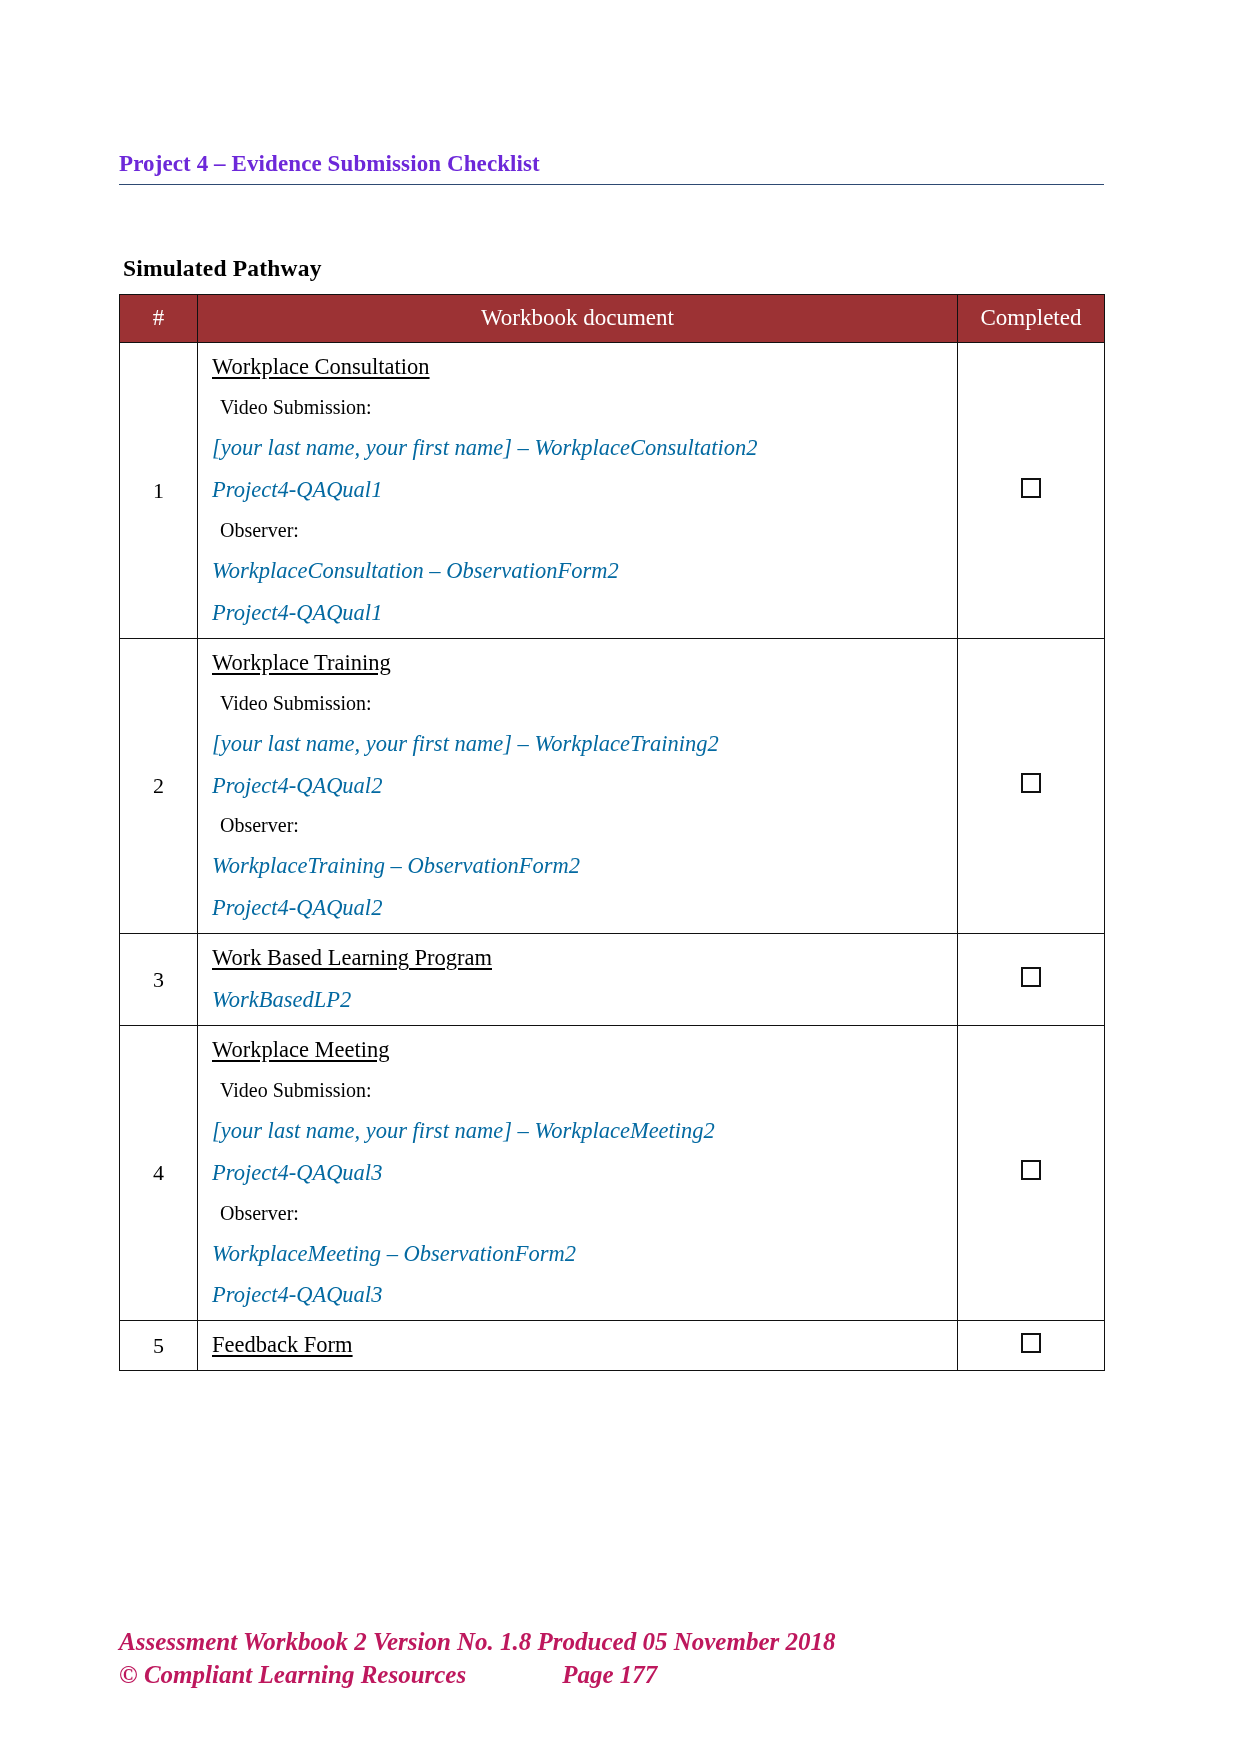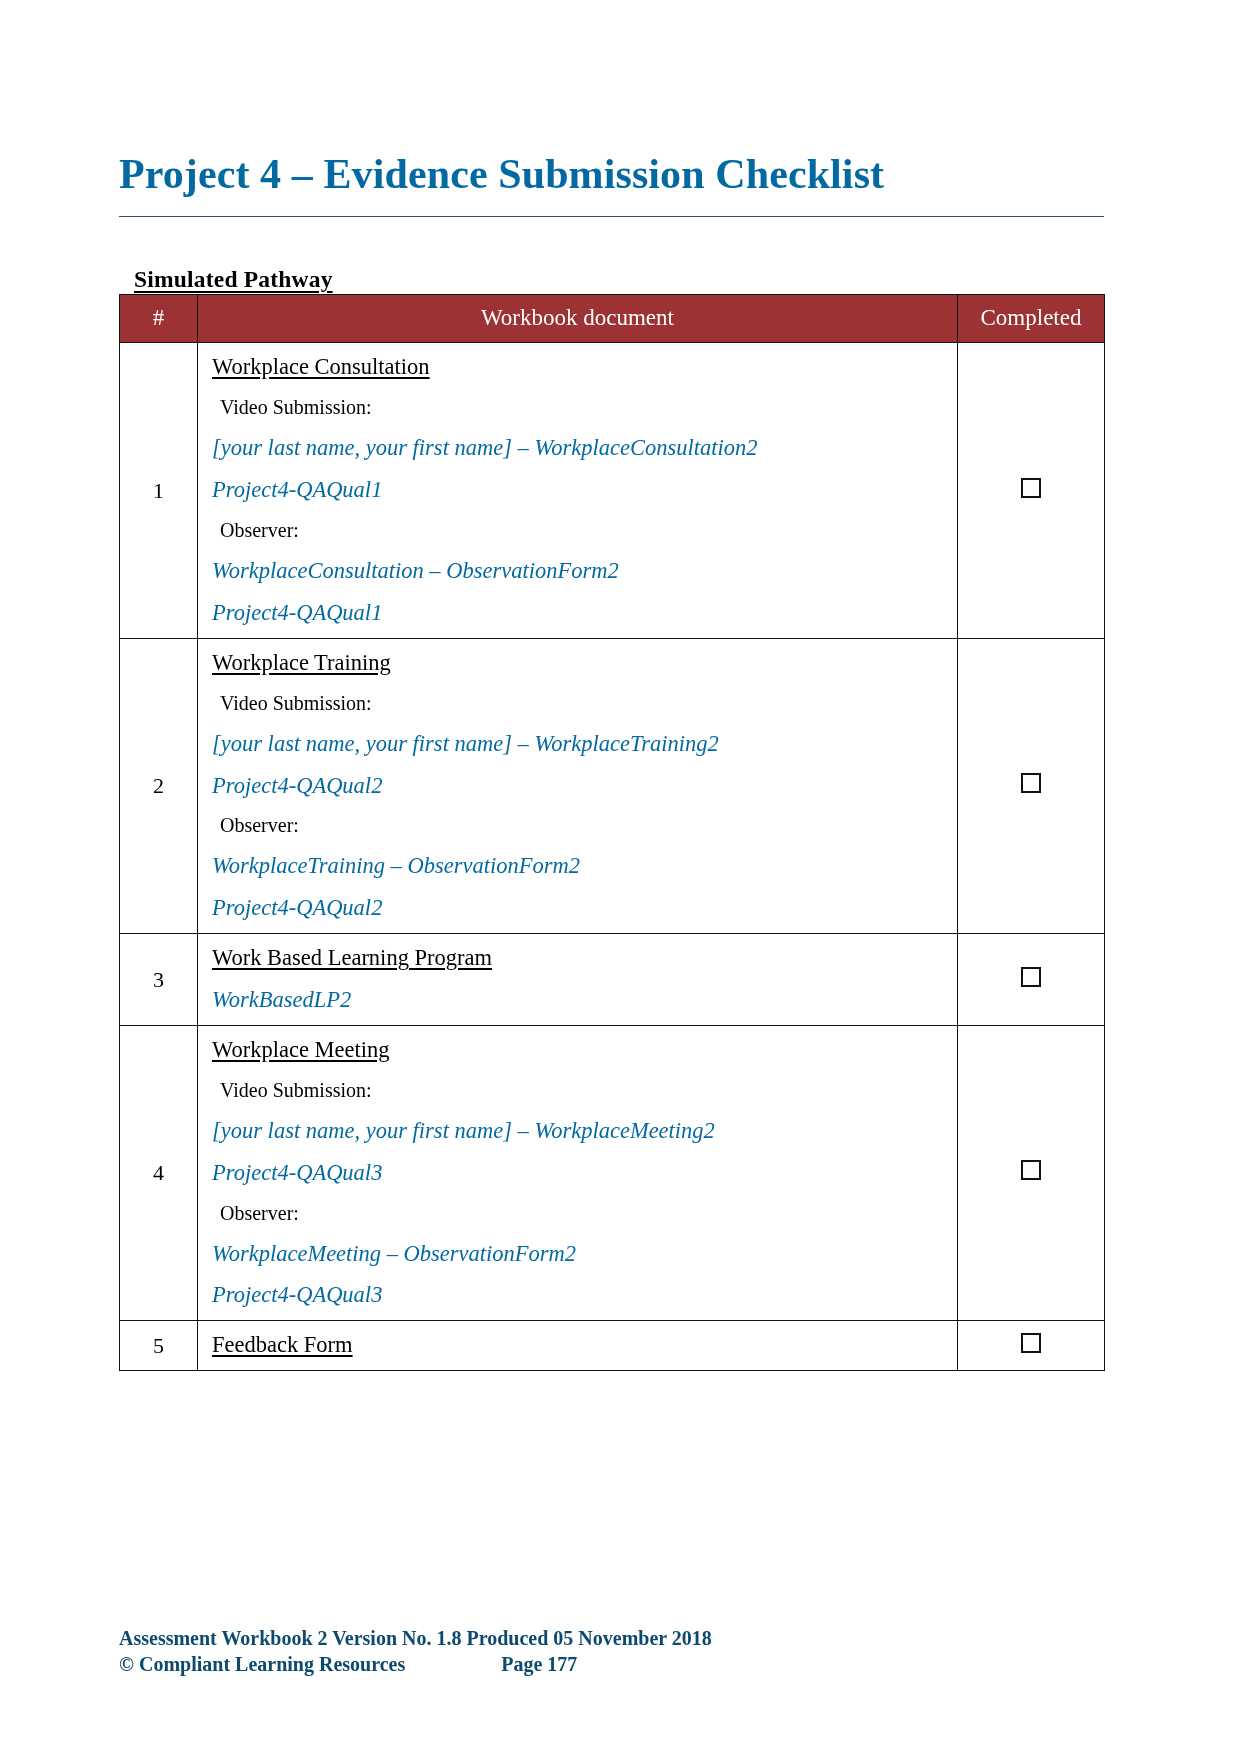--- a/index.html
+++ b/index.html
@@ -25,42 +25,41 @@
   }
   .content {
     position: absolute;
     left: 119px;
     top: 150px;
     width: 985px;
   }
 
   
   .doc-title {
-    font-size: 42px;
+    font-size: 23px;
     font-weight: bold;
-    color: #0369a1;
+    color: #6d28d9;
     letter-spacing: 0.1px;
     line-height: 1.18;
     margin: 0;
-    padding-bottom: 16px;
+    padding-bottom: 7px;
     border-bottom: 1.6px solid #2E4A73;
     width: 985px;
     box-sizing: border-box;
   }
 
   
   .section-heading {
-    margin: 15px;
+    margin: 4px;
     position: absolute;
     top: 101px;
     left: 0;
     font-size: 23.5px;
     font-weight: bold;
     color: #000000;
-    text-decoration: underline;
     text-underline-offset: 4px;
     letter-spacing: 0.2px;
   }
 
   
   .checklist-table {
     position: absolute;
     top: 144px;
     left: 0;
     width: 985px;
@@ -139,24 +138,25 @@
     background: #ffffff;
     box-sizing: border-box;
   }
 
   
   .footer {
     position: absolute;
     left: 119px;
     top: 1625px;
     width: 985px;
-    color: #0c4a6e;
+    color: #be185d;
     font-weight: bold;
-    font-size: 20px;
+    font-size: 25px;
     line-height: 1.32;
+    font-style: italic;
   }
   .footer-line2 .page-label {
     display: inline-block;
     margin-left: 96px;
   }
 </style>
 </head>
 <body>
 
 <div class="page">

